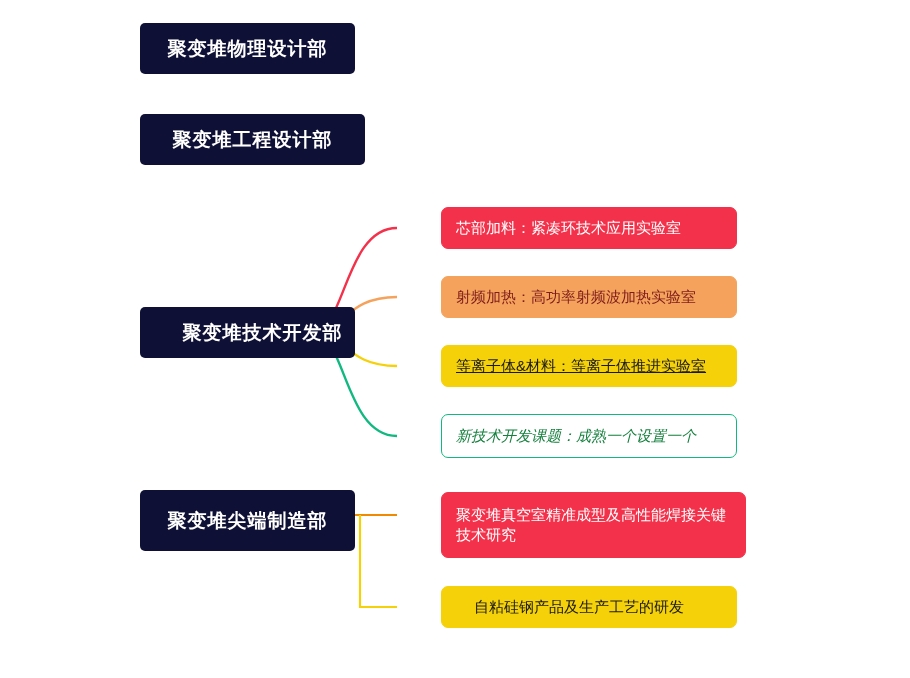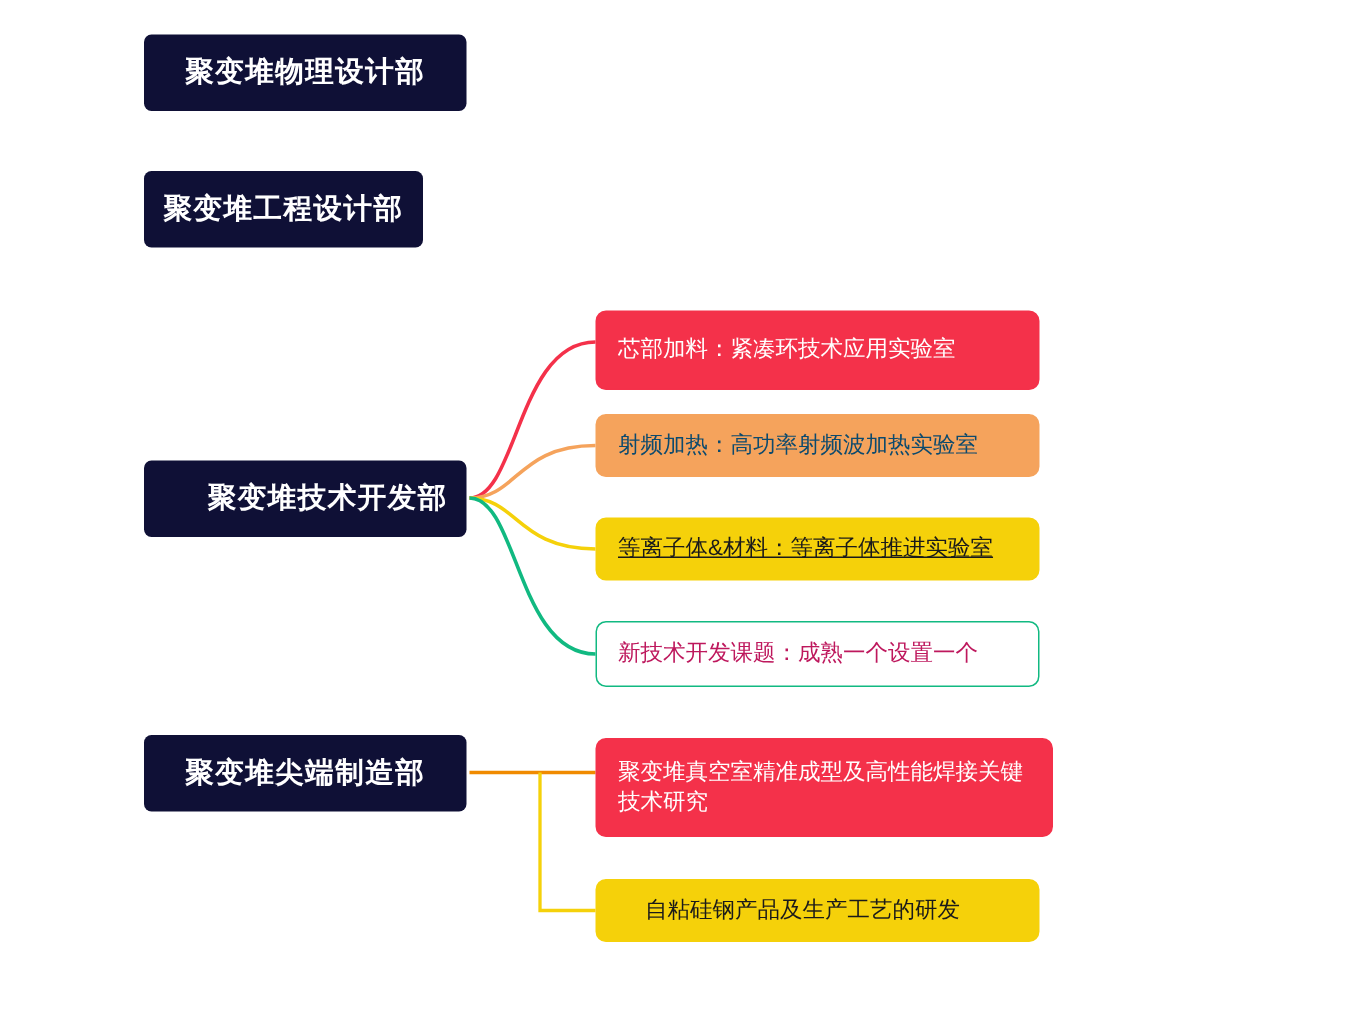--- a/index.html
+++ b/index.html
@@ -28,20 +28,21 @@
     width: 910px;
     height: 678px;
     pointer-events: none;
   }
   .node {
     position: absolute;
     box-sizing: border-box;
     display: flex;
     align-items: center;
     line-height: 1.35;
+    margin-left: 44px;
   }
   
   .dept {
     background: #0f1036;
     color: #ffffff;
     font-weight: bold;
     font-size: 19px;
     border-radius: 5px;
     justify-content: center;
     text-align: center;
@@ -54,33 +55,34 @@
     padding: 0 14px;
     color: #1a1a1a;
   }
   .leaf.red {
     background: #f4314a;
     color: #ffffff;
     border: 1px solid #f4314a;
   }
   .leaf.orange {
     background: #f5a35c;
-    color: #0c4a6e;
+    color: #7f1d1d;
     border: 1px solid #f5a35c;
   }
   .leaf.yellow {
     background: #f5d10a;
     color: #1a1a1a;
     border: 1px solid #f5d10a;
     text-decoration: underline;
   }
   .leaf.outline-green {
     background: #ffffff;
-    color: #be185d;
+    color: #15803d;
     border: 1.6px solid #11b981;
+    font-style: italic;
   }
   .leaf.red-block {
     background: #f4314a;
     color: #ffffff;
     border: 1px solid #f4314a;
     align-items: center;
   }
   .leaf.yellow-block {
     background: #f5d10a;
     color: #1a1a1a;
@@ -105,33 +107,33 @@
     <path d="M 313 332 C 345 332 345 436 397 436" fill="none" stroke="#11b981" stroke-width="2.4"></path>
 
     <path d="M 313 515 L 397 515" fill="none" stroke="#f08a00" stroke-width="2.2"></path>
     <path d="M 360 515 L 360 607 L 397 607" fill="none" stroke="#f5d10a" stroke-width="2.2"></path>
   </svg>
 
   <div class="node dept" style="left:96px; top:23px; width:215px; height:51px;">
     <span class="leaf-text">聚变堆物理设计部</span>
   </div>
 
-  <div class="node dept" style="left:96px; top:114px; width:186px; height:51px;">
+  <div class="node dept" style="left:96px; top:114px; width:225px; height:51px;">
     <span class="leaf-text">聚变堆工程设计部</span>
   </div>
 
   <div class="node dept" style="left:96px; top:307px; width:215px; height:51px;padding-left:30px;">
     <span class="leaf-text">聚变堆技术开发部</span>
   </div>
 
-  <div class="node dept" style="left:96px; top:490px; width:215px; height:51px;">
+  <div class="node dept" style="left:96px; top:490px; width:215px; height:61px;">
     <span class="leaf-text">聚变堆尖端制造部</span>
   </div>
 
-  <div class="node leaf red" style="left:397px; top:207px; width:296px; height:53px;">
+  <div class="node leaf red" style="left:397px; top:207px; width:296px; height:42px;">
     <span class="leaf-text">芯部加料：紧凑环技术应用实验室</span>
   </div>
 
   <div class="node leaf orange" style="left:397px; top:276px; width:296px; height:42px;">
     <span class="leaf-text">射频加热：高功率射频波加热实验室</span>
   </div>
 
   <div class="node leaf yellow" style="left:397px; top:345px; width:296px; height:42px;">
     <span class="leaf-text">等离子体&amp;材料：等离子体推进实验室</span>
   </div>

